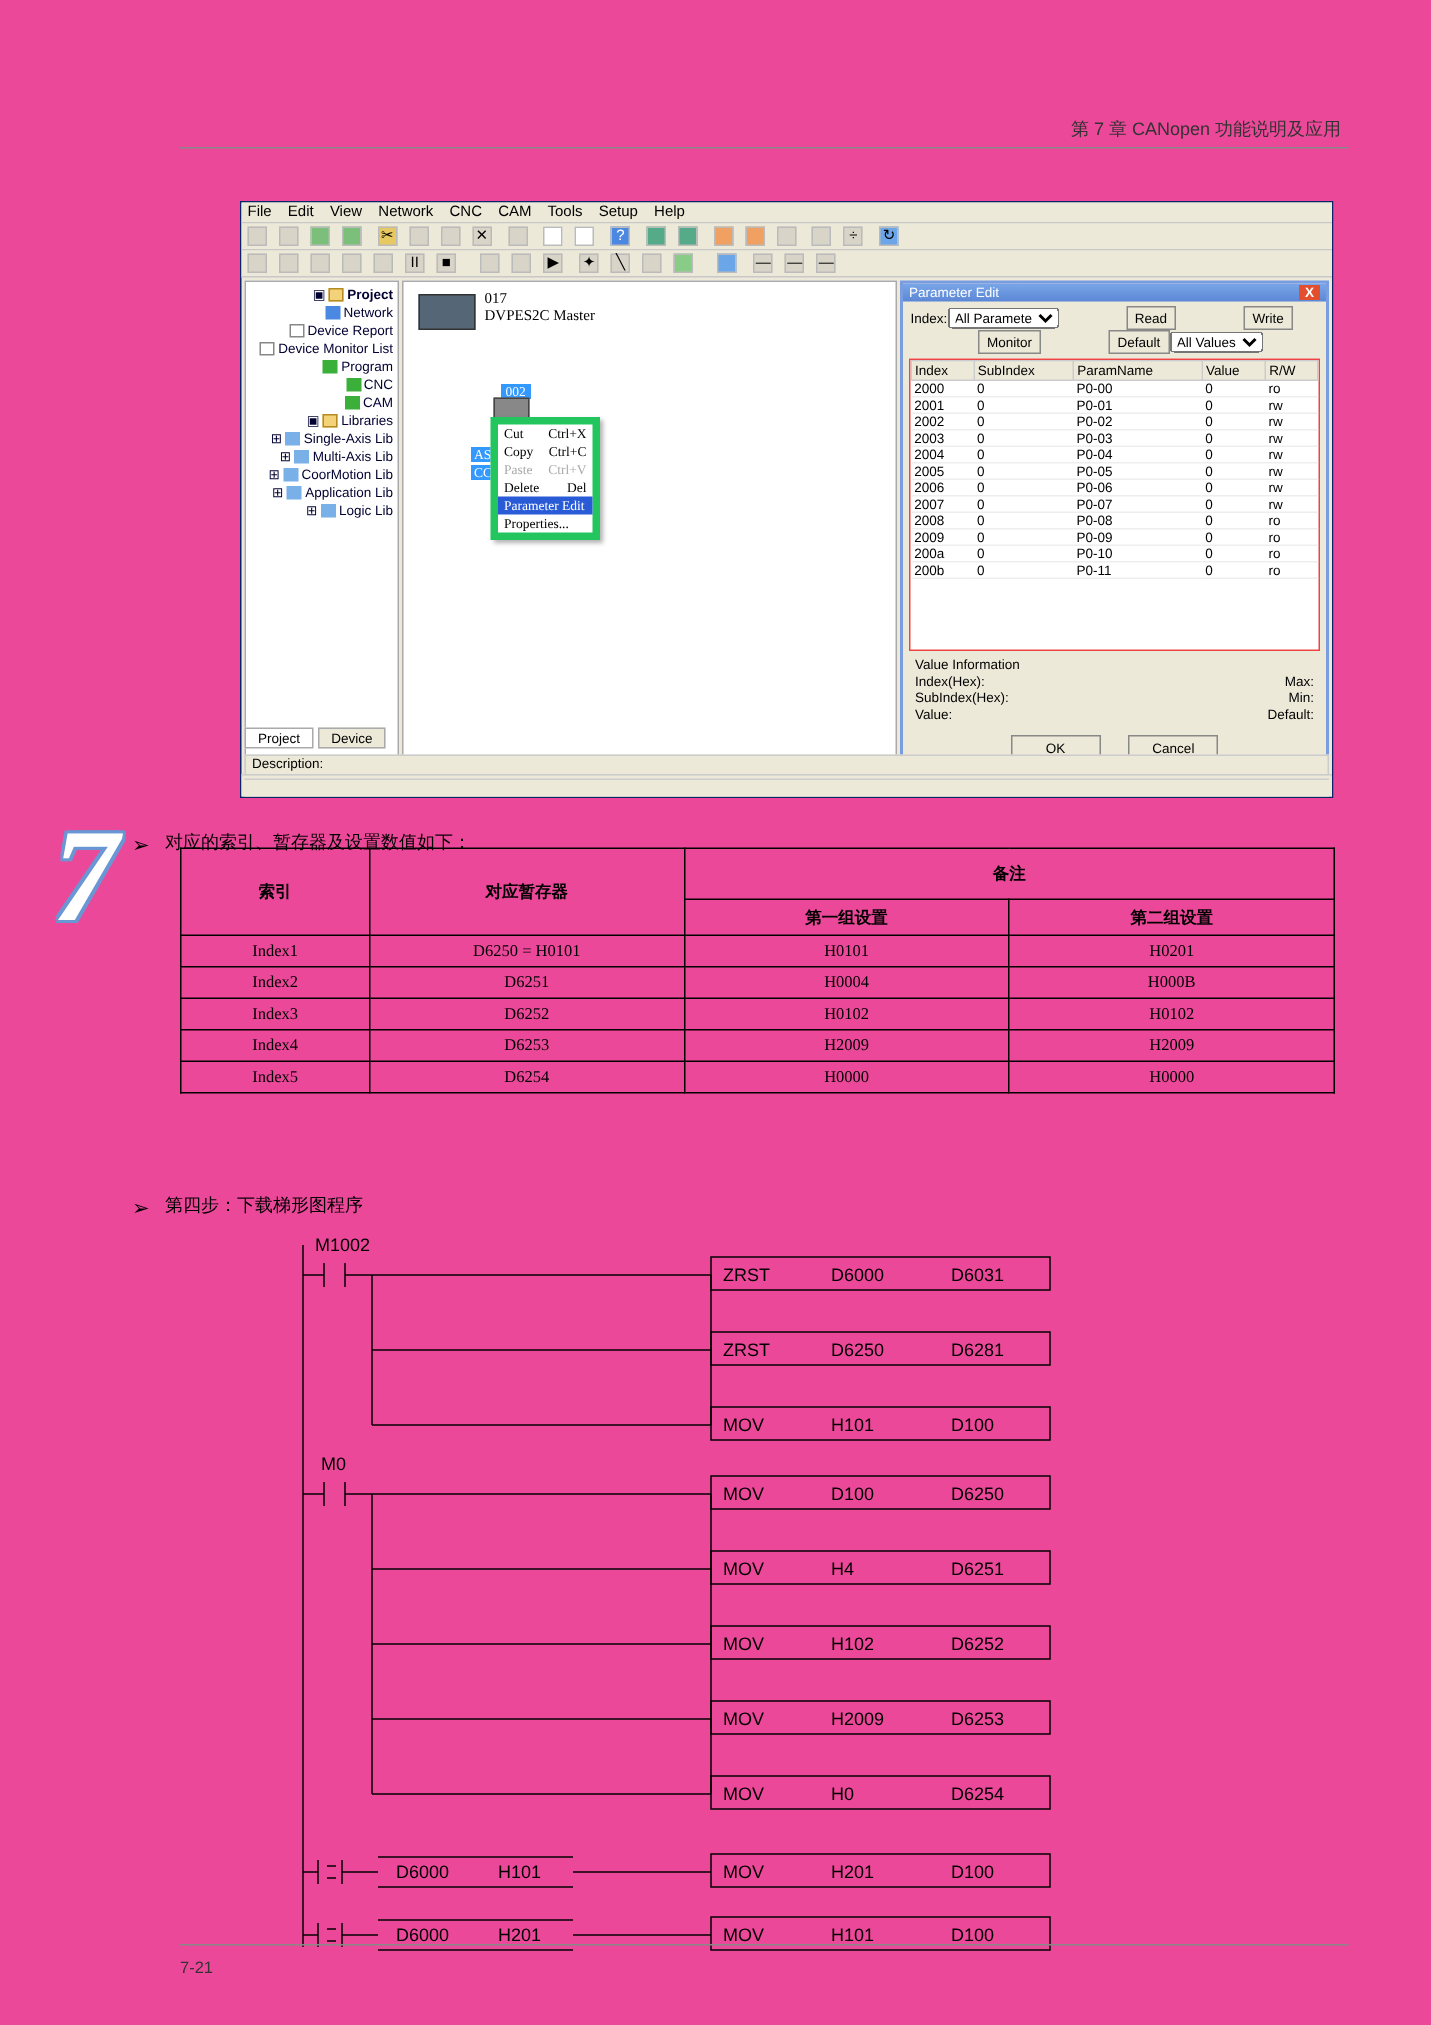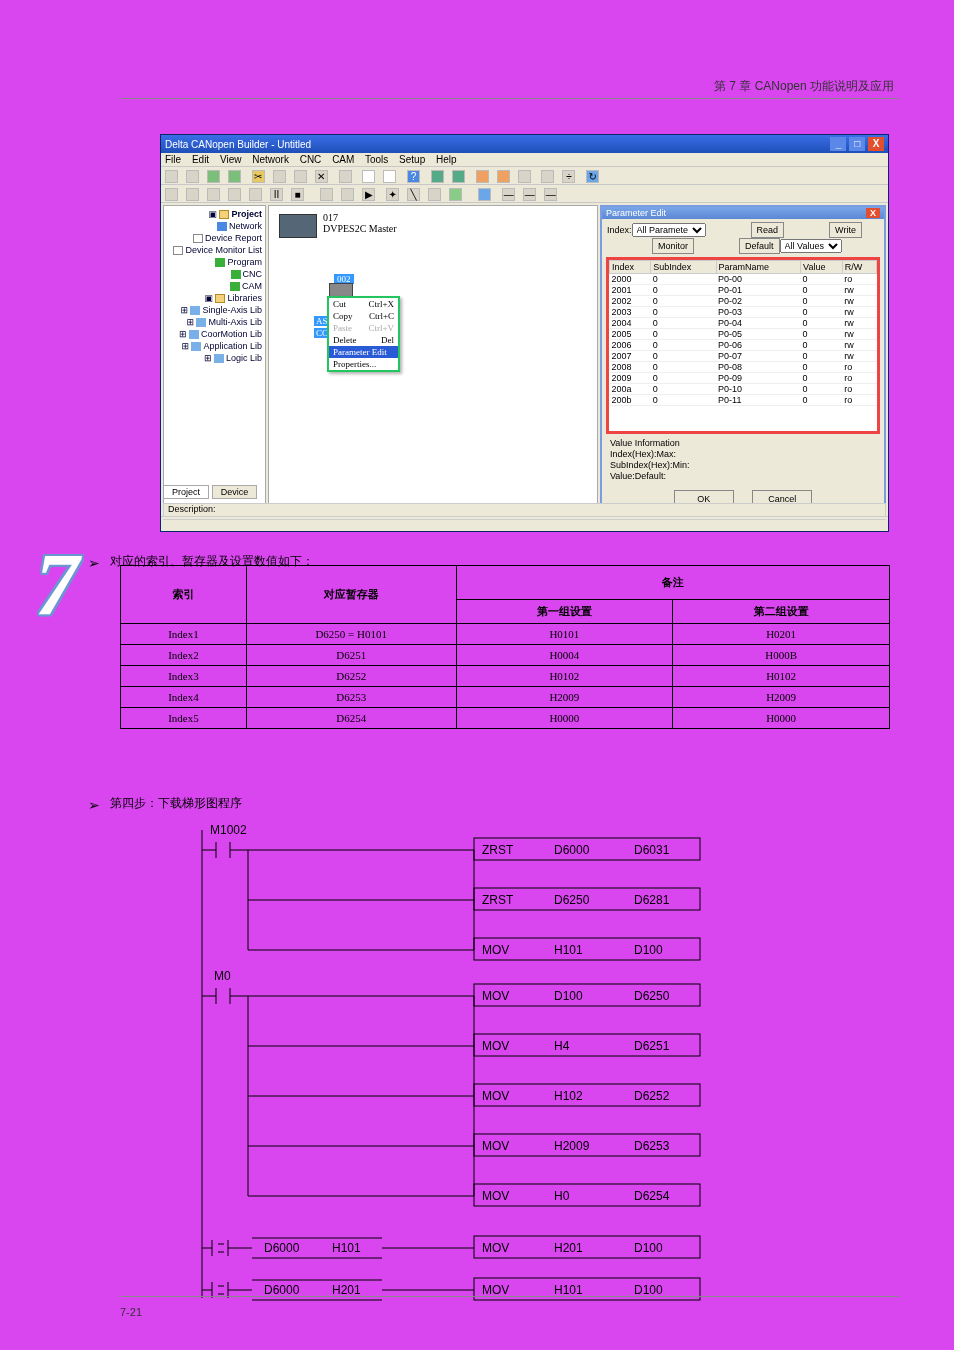--- a/index.html
+++ b/index.html
@@ -1,17 +1,17 @@
 <!DOCTYPE html>
 <html><head>
 <meta charset="utf-8">
 <style>
   * { box-sizing: border-box; }
   body { margin:0; background:#fff; font-family:Arial,"Microsoft YaHei",sans-serif; font-size:11px; color:#000; }
-  .page { width:954px; height:1350px; position:relative; margin:0 auto; background:#d946ef; }
+  .page { width:954px; height:1350px; position:relative; margin:0 auto; background:#ec4899; }
   .hr-top { position:absolute; left:120px; right:55px; top:98px; border-top:1px solid #888; }
   .hr-bot { position:absolute; left:120px; right:55px; bottom:53px; border-top:1px solid #888; }
   .footer-right { position:absolute; right:60px; bottom:32px; font-size:11px; color:#333; }
   .footer-left { position:absolute; left:120px; bottom:32px; font-size:11px; color:#333; }
   .header-right { position:absolute; right:60px; top:78px; font-size:12px; color:#333; font-family:"SimHei",sans-serif; }
 
   .big7 { position:absolute; left:35px; top:550px; font-size:88px; font-weight:bold; font-family:"Times New Roman",serif; color:#fff;
           text-shadow: 2px 2px 0 #6a96d4, -2px -2px 0 #6a96d4, 2px -2px 0 #6a96d4, -2px 2px 0 #6a96d4,
                        0 2px 0 #6a96d4, 0 -2px 0 #6a96d4, 2px 0 0 #6a96d4, -2px 0 0 #6a96d4; font-style:italic; line-height:0.8;}
 
@@ -31,44 +31,44 @@
   .tree div{ white-space:nowrap; line-height:12px; }
   .ic{ display:inline-block; width:10px; height:9px; vertical-align:middle; margin-right:2px; }
   .ic-fold{background:#f3d27a;border:1px solid #b58a20;} .ic-net{background:#4a88e2;} .ic-doc{background:#fff;border:1px solid #888;} .ic-gr{background:#3ab03a;} .ic-lib{background:#7ab0e8;}
   .canvas { flex:1; position:relative; background:#fff; border:1px solid #aaa; margin:2px 0 2px 0;font-family:Liberation Serif, serif; }
   .master-box{ position:absolute; left:10px; top:8px; width:38px; height:24px; background:#567; border:1px solid #333; }
   .master-lbl{ position:absolute; left:54px; top:6px; font-size:10px; }
   .node-addr{ position:absolute; left:65px; top:68px; font-size:9px; background:#39f; color:#fff; padding:0 3px;}
   .slave-box{ position:absolute; left:60px; top:77px; width:24px; height:28px; background:#888; border:1px solid #444; }
   .node-as{ position:absolute; left:45px; top:110px; background:#39f; color:#fff; font-size:9px; padding:0 2px;}
   .node-cc{ position:absolute; left:45px; top:122px; background:#39f; color:#fff; font-size:9px; padding:0 2px;}
-  .ctxmenu{ position:absolute; left:58px; top:90px; width:73px; background:#fff; border:2px solid #22c55e; font-size:9px; box-shadow:2px 2px 3px rgba(0,0,0,.3);}
+  .ctxmenu{ position:absolute; left:58px; top:90px; width:73px; background:#fff; border:5px solid #22c55e; font-size:9px; box-shadow:2px 2px 3px rgba(0,0,0,.3);}
   .ctxmenu div{ padding:1px 4px; display:flex; justify-content:space-between; }
   .ctxmenu .dis{ color:#aaa; } .ctxmenu .sel{ background:#2a5bd7; color:#fff; }
   .tabs { position:absolute; left:2px; bottom:32px; }
   .tabs span{ display:inline-block; border:1px solid #aaa; padding:1px 8px; font-size:9px; background:#fff;}
   .tabs .tab-act{ background:#ece9d8; }
   .desc-row{ position:absolute; left:2px; right:2px; bottom:14px; height:14px; background:#ece9d8; border:1px solid #ccc; font-size:9px; padding-left:4px;}
   .gridbar{ position:absolute; left:2px; right:2px; bottom:0; height:12px; background:#ece9d8; border-top:1px solid #ccc;}
   .statusbar{ height:15px; background:#ece9d8; border-top:1px solid #ccc; font-size:9px; display:flex; align-items:center; padding:0 4px; justify-content:space-between;}
   .statusbar .r span{ margin-left:14px; }
 
   
   .pe { width:286px; border:2px solid #7a9ce0; margin:2px; background:#ece9d8; display:flex; flex-direction:column; font-size:9px;}
   .pe-title{ background:linear-gradient(#7aa6e8,#5b87d6); color:#fff; padding:1px 4px; display:flex; justify-content:space-between; align-items:center; }
   .pe-title .x{ background:#e34f2e; color:#fff; width:14px; text-align:center; font-weight:bold;}
   .pe-top{ padding:3px 5px; display:flex; align-items:center; flex-wrap:wrap; gap:0;}
   .pe-top select, .pe-top button{ font-size:9px; }
   .pe-top button{ padding:0 5px; height:16px; background:#ece9d8; border:1px solid #888;margin-left:45px;}
-  .pe-grid{ flex:1; background:#fff; border:3px solid #ef4444; margin:0 4px; overflow:hidden;}
+  .pe-grid{ flex:1; background:#fff; border:1px solid #ef4444; margin:0 4px; overflow:hidden;}
   .pe-grid table{ width:100%; border-collapse:collapse; font-size:9px;}
   .pe-grid th{ background:#ece9d8; border:1px solid #ccc; padding:1px 2px; font-weight:normal; text-align:left;}
   .pe-grid td{ border-bottom:1px solid #eee; padding:0 2px;}
   .pe-info{ background:#ece9d8; margin:2px 4px; padding:2px 4px; font-size:9px;}
-  .pe-info .row{ display:flex; justify-content:flex-start; margin:1px 0;}
+  .pe-info .row{ display:flex; justify-content:space-between; margin:1px 0;}
   .pe-btns{ text-align:center; padding:4px;}
   .pe-btns button{ width:60px; margin:0 8px; font-size:9px; height:18px; background:#ece9d8; border:1px solid #888;}
 
   
   .arrow1 { position:absolute; left:88px; top:555px; }
   .dtable { position:absolute; left:120px; top:565px; width:770px; border:1px solid #000; border-collapse:collapse;}
   .dtable th, .dtable td { border:1px solid #000; padding:4px 6px; font-size:11px; text-align:center; font-family:"SimSun","Times New Roman",serif; }
   .dtable .lh { height:34px; }
   .dtable .h1 { width:90px; } .dtable .h2{ width:150px;} .dtable .h3a{width:155px;} .dtable .h3b{width:155px;}
 
@@ -83,28 +83,20 @@
 </style>
 </head>
 <body>
 <div class="page">
 <div class="header-right">第 7 章 CANopen 功能说明及应用</div>
 <div class="hr-top"></div>
 
 <div class="big7">7</div>
 
 <div class="ide">
-  <div class="ide-title">
-    <span>Delta CANopen Builder - Untitled</span>
-    <span class="btns">
-      <span class="btn-min">_</span>
-      <span class="btn-max">□</span>
-      <span class="btn-x">X</span>
-    </span>
-  </div>
   <div class="menubar">
     <span>File</span>
     <span>Edit</span>
     <span>View</span>
     <span>Network</span>
     <span>CNC</span>
     <span>CAM</span>
     <span>Tools</span>
     <span>Setup</span>
     <span>Help</span>

